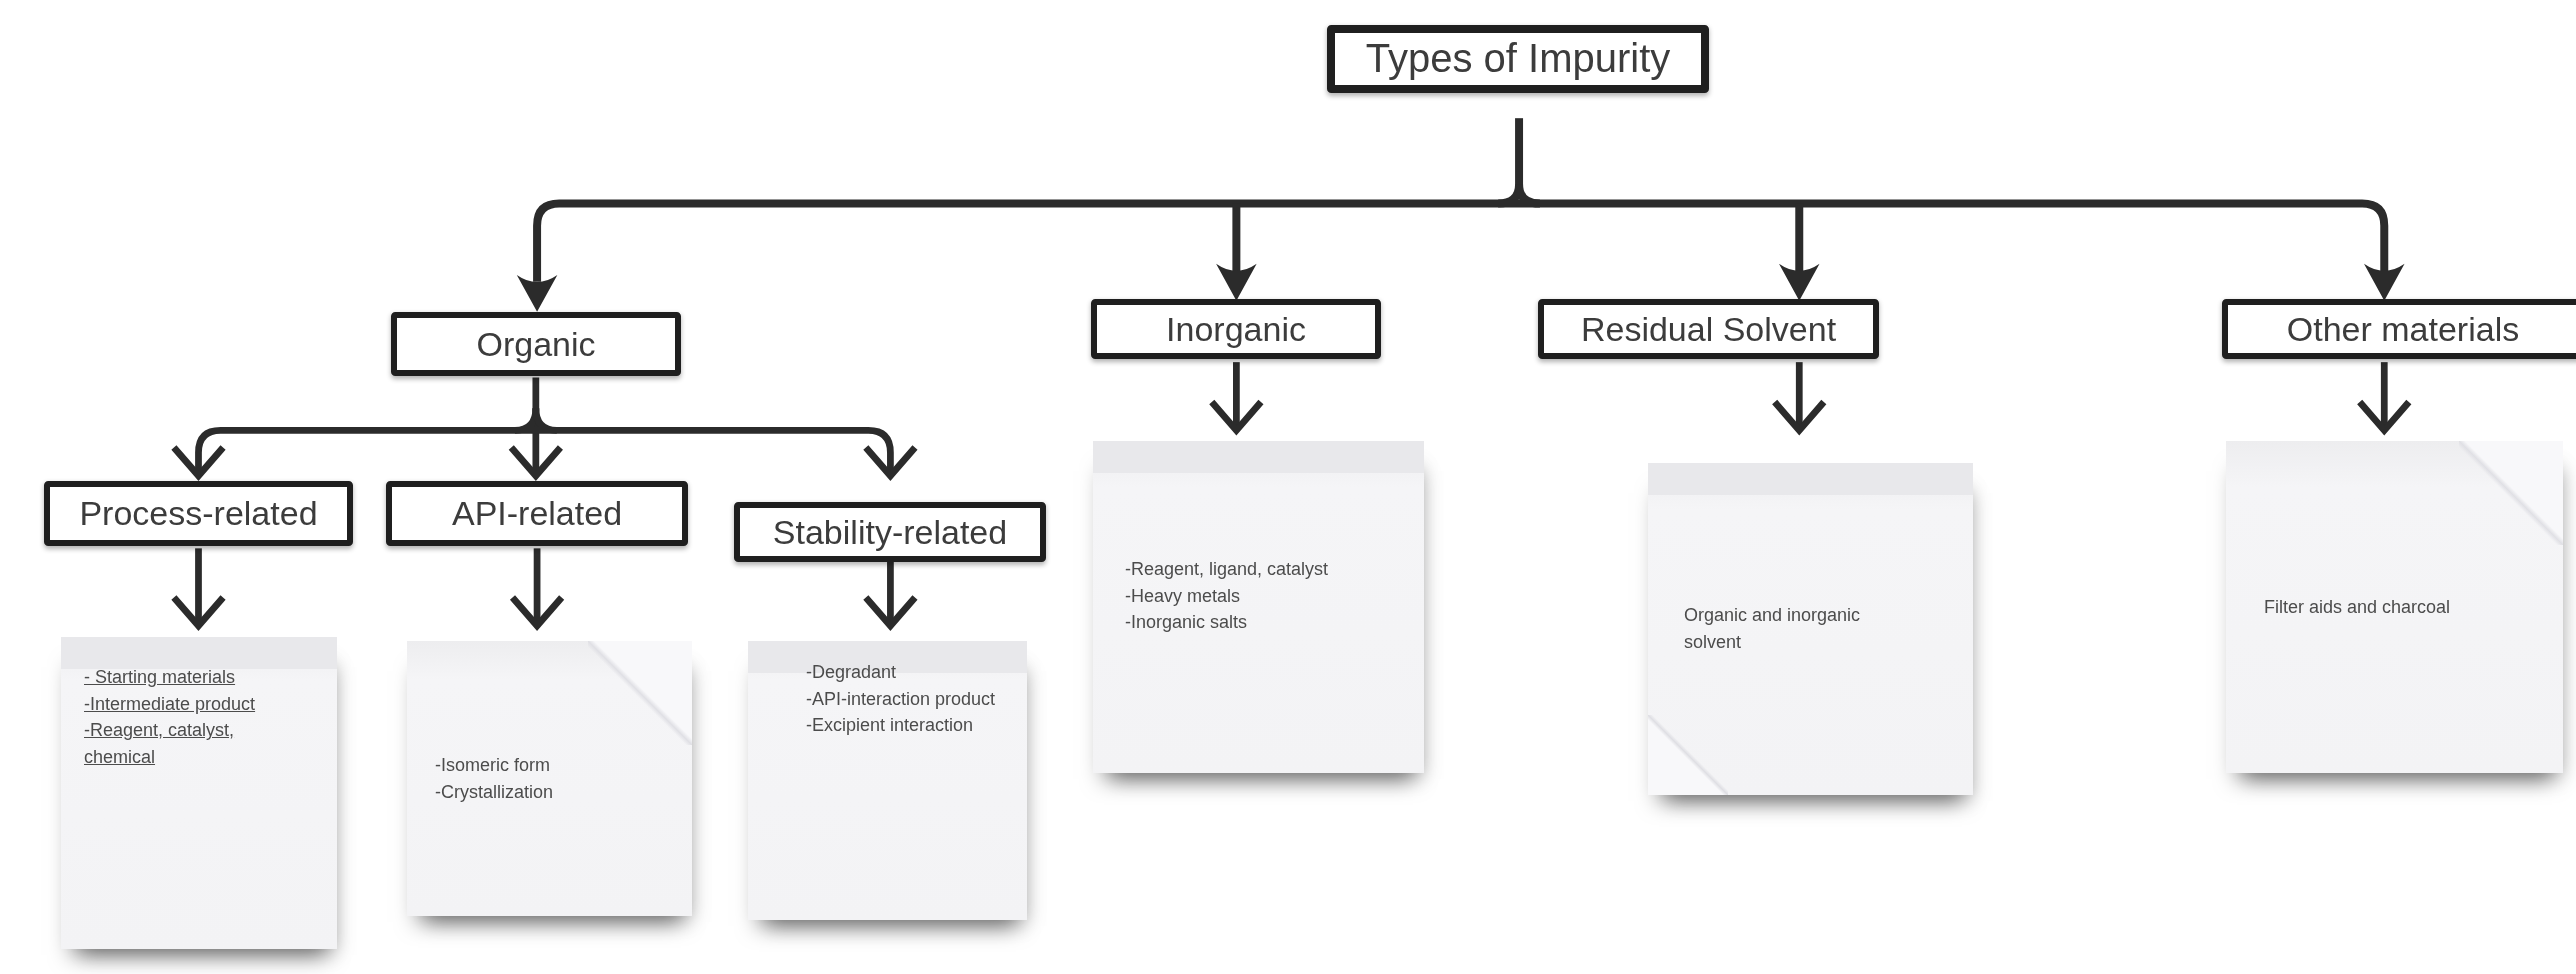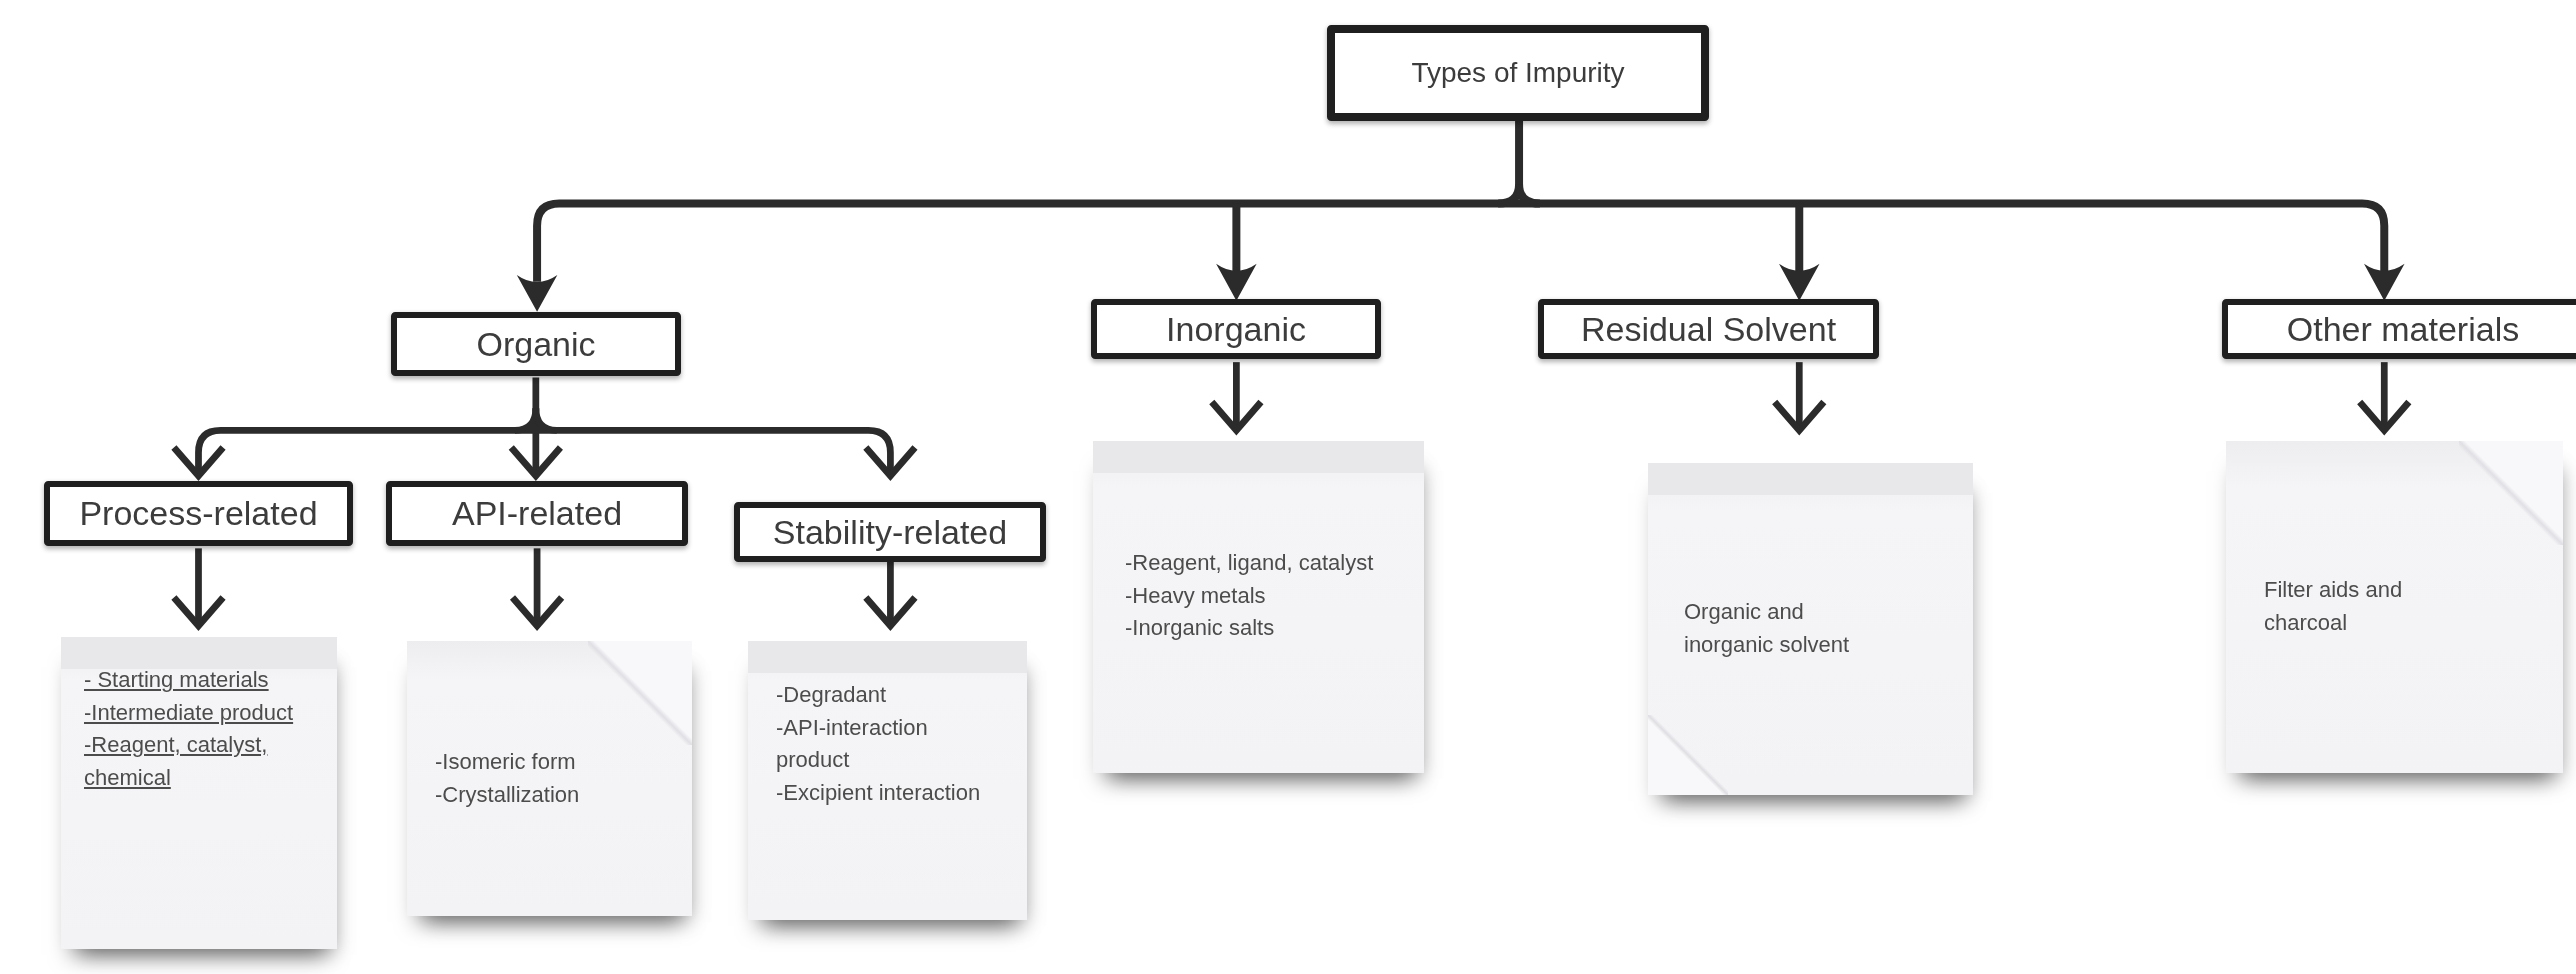--- a/index.html
+++ b/index.html
@@ -36,36 +36,36 @@
     border: 6.8px solid #1f1f1f;
     border-radius: 4.3px;
     display: flex;
     align-items: center;
     justify-content: center;
     color: #3c3c3c;
     font-size: 34px;
     white-space: nowrap;
     box-shadow: 0 2.5px 5.5px rgba(0,0,0,0.30);
   }
-  .box-title     { left: 1327px; top: 24.6px;  width: 382px; height: 96px; border-width: 8px; font-size: 28px; }
+  .box-title     { left: 1327px; top: 24.6px;  width: 382px; height: 68px; border-width: 8px; font-size: 40px; }
   .box-organic   { left: 391px;  top: 312px; width: 290px; height: 64px; }
   .box-inorganic { left: 1091px; top: 299px; width: 290px; height: 60px; }
   .box-residual  { left: 1538px; top: 299px; width: 341px; height: 60px; justify-content: center; }
   .box-other     { left: 2222px; top: 299px; width: 362px; height: 60px; }
   .box-process   { left: 44px;   top: 481px; width: 309px; height: 65px; }
   .box-api       { left: 386px;  top: 481px; width: 302px; height: 65px; }
   .box-stability { left: 734px; top: 502px; width: 312px; height: 60px; }
 
   
   .note {
     position: absolute;
     box-sizing: border-box;
     background: linear-gradient(180deg, #ededef 0%, #f5f5f7 14%, #f3f3f5 100%);
     color: #4c4c4c;
-    font-size: 22px;
+    font-size: 18px;
     line-height: 1.48;
     display: flex;
     flex-direction: column;
     box-shadow: 0 18.4px 21px -11px rgba(0,0,0,0.50),
                 12.3px 16px 18.4px -12.3px rgba(0,0,0,0.22);
   }
   .note .ntxt { position: relative; }
   .note .ln { min-height: 1em; }
 
   .band::before {
@@ -87,21 +87,21 @@
     position: absolute;
     bottom: 0; left: 0;
     width: 80px; height: 80px;
     background: linear-gradient(to top right, #f8f8fa 47%, #dfdfe4 50%, rgba(0,0,0,0) 53%);
   }
 
   .note-process   { left: 61px;   top: 637px; width: 276px; height: 312px; padding: 27px 0 0 23px; }
   .note-process .ntxt   { width: 215px; text-decoration: underline; }
   .note-api       { left: 407px;  top: 641px; width: 285px; height: 275px; justify-content: center; padding-left: 28px; }
   .note-api .ntxt       { width: 240px; }
-  .note-stability { left: 748px; top: 641px; width: 279px; height: 279px; padding: 38px 0 0 28px; }
+  .note-stability { left: 748px; top: 641px; width: 279px; height: 279px; padding: 18px 0 0 28px; align-items: flex-end; }
   .note-stability .ntxt { width: 221px; }
   .note-inorganic { left: 1093px; top: 441px;  width: 331px; height: 332px; justify-content: center; padding: 0 0 22px 32px; }
   .note-inorganic .ntxt { width: 264px; }
   .note-residual  { left: 1648px; top: 463px;  width: 325px; height: 332px; justify-content: center; padding-left: 36px; }
   .note-residual .ntxt  { width: 215px; }
   .note-other     { left: 2226px; top: 441px;  width: 337px; height: 332px; justify-content: center; padding-left: 38px; }
   .note-other .ntxt     { width: 209px; }
 </style>
 </head>
 <body>

